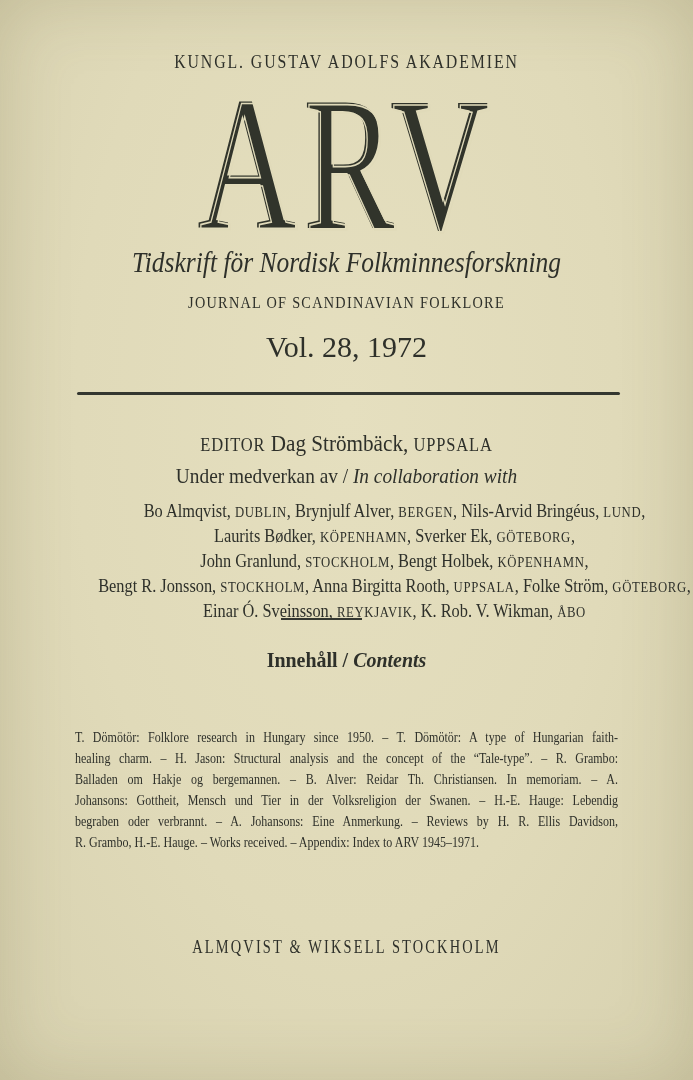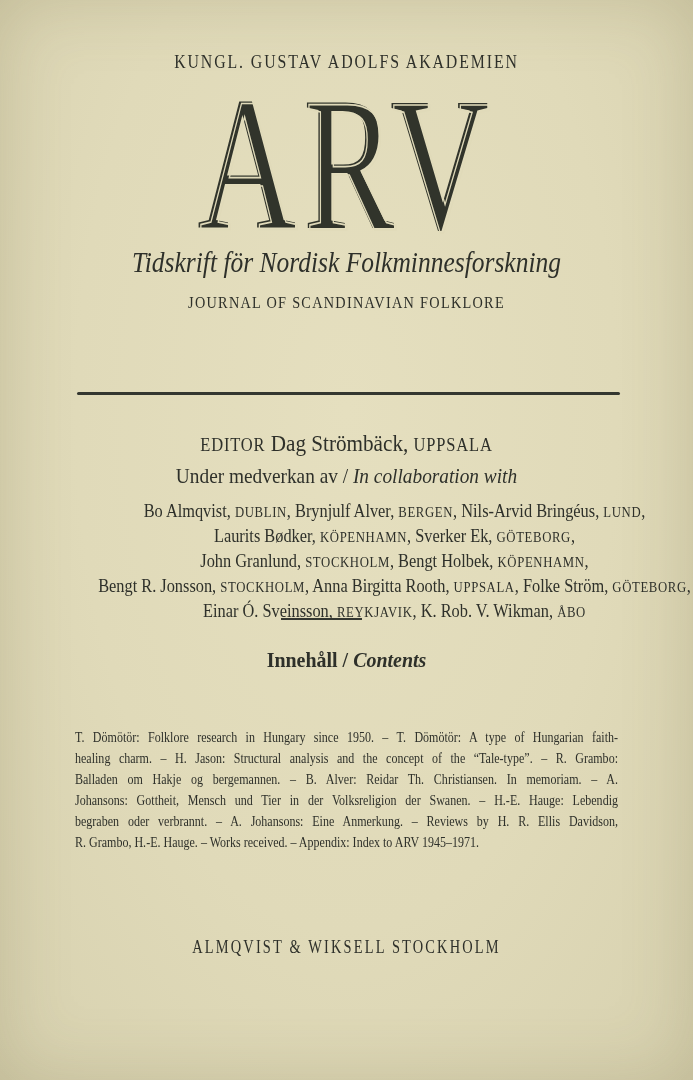--- a/index.html
+++ b/index.html
@@ -74,20 +74,21 @@
 
   <div class="centered academy">KUNGL. GUSTAV ADOLFS AKADEMIEN</div>
 
   <div class="arv-wrap">
     <span>ARV</span>
     <span class="arv-overlay" aria-hidden="true">ARV</span>
   </div>
 
   <div class="centered subtitle-sv">Tidskrift för Nordisk Folkminnesforskning</div>
   <div class="centered subtitle-en">JOURNAL OF SCANDINAVIAN FOLKLORE</div>
+  <div class="centered volume">Vol. 28, 1972</div>
 
   <div class="rule rule-main"></div>
 
   <div class="centered editor-line"><span class="sc">EDITOR</span><span> Dag Strömbäck, </span><span class="sc">UPPSALA</span></div>
   <div class="centered collab-head"><span>Under medverkan av / </span><span class="it">In collaboration with</span></div>
 
   <div class="collab-block">
     <div class="collab-line"><span>Bo Almqvist, </span><span class="sc">DUBLIN</span><span>, Brynjulf Alver, </span><span class="sc">BERGEN</span><span>, Nils-Arvid Bringéus, </span><span class="sc">LUND</span><span>,</span></div>
     <div class="collab-line"><span>Laurits Bødker, </span><span class="sc">KÖPENHAMN</span><span>, Sverker Ek, </span><span class="sc">GÖTEBORG</span><span>,</span></div>
     <div class="collab-line"><span>John Granlund, </span><span class="sc">STOCKHOLM</span><span>, Bengt Holbek, </span><span class="sc">KÖPENHAMN</span><span>,</span></div>

